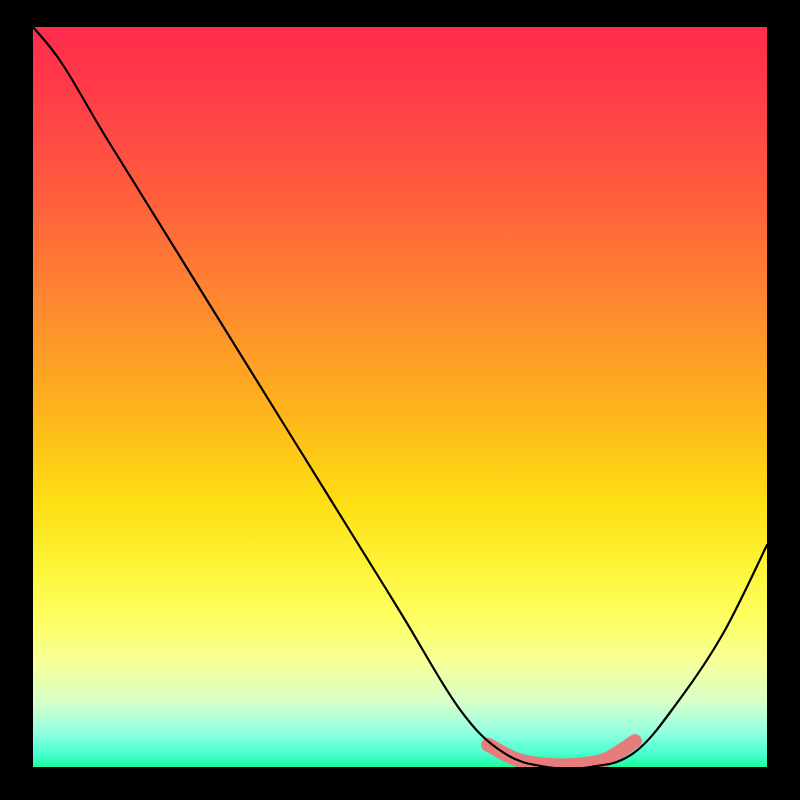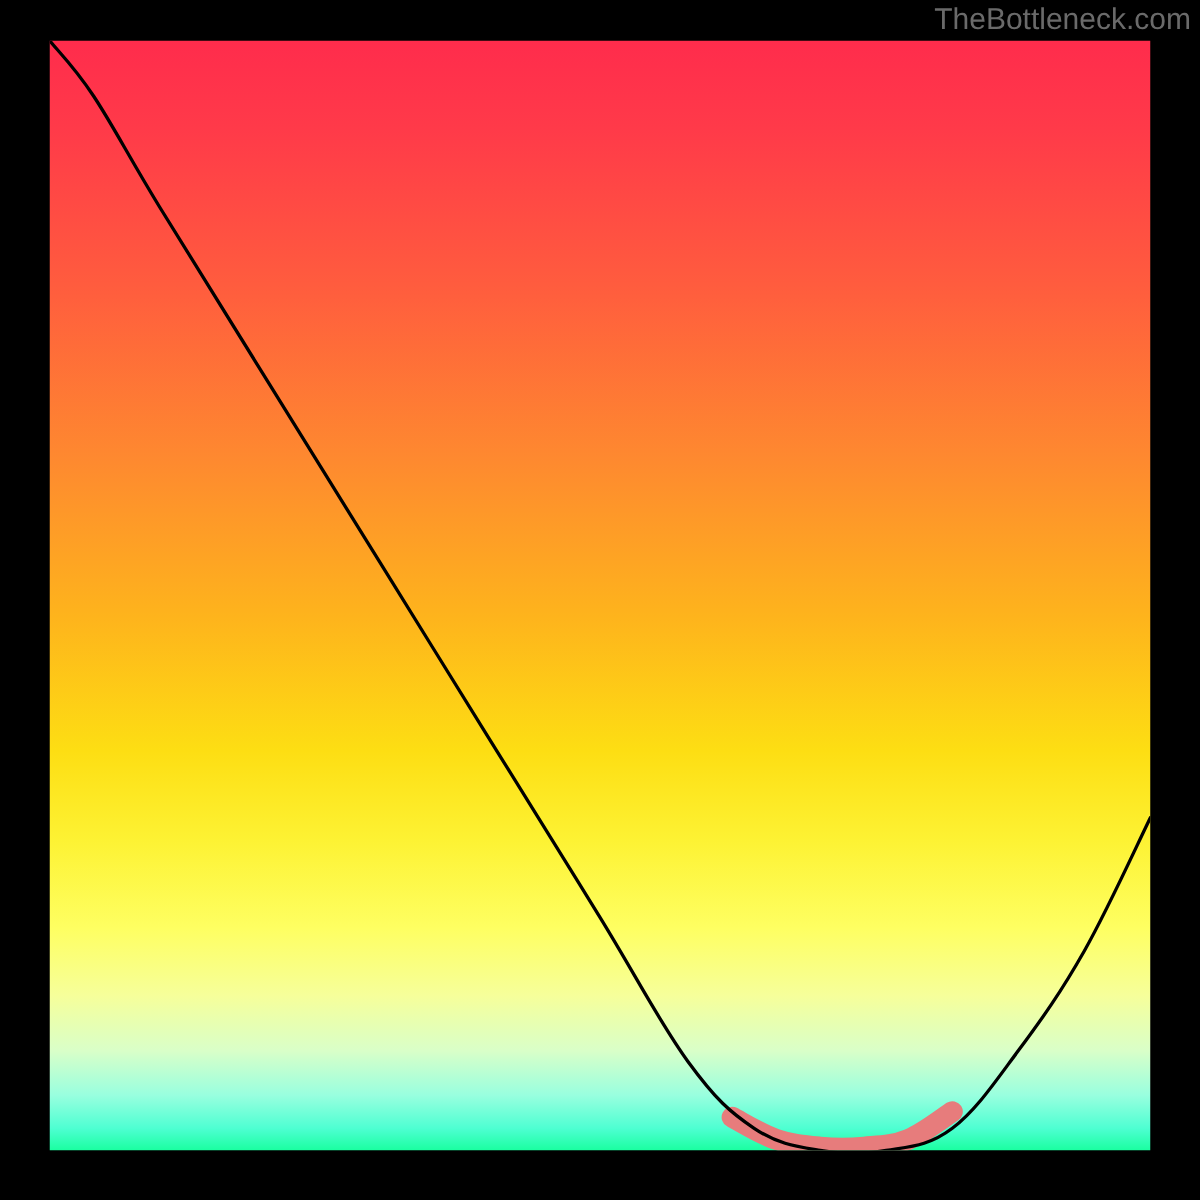--- a/index.html
+++ b/index.html
@@ -68,21 +68,20 @@
     stroke: #000;
     stroke-width: 2.2;
     stroke-linecap: round;
     fill: none;
   }
 </style>
 </head>
 <body>
 
 <div class="frame">
-  <div class="watermark">TheBottleneck.com</div>
   <div class="plot-area">
     <div class="gradient"></div>
     <svg class="curve" viewBox="0 0 734 740" preserveAspectRatio="none">
       <path id="band-path" class="salmon-band" d="M 455.08 717.8 C 460.3648 720.4639999999999, 473.8704 729.0036, 484.44 732.6 C 495.0096 736.1964, 503.2304 736.8475999999999, 513.8 737.78 C 524.3696 738.7124, 532.5903999999999 738.7124, 543.16 737.78 C 553.7296 736.8475999999999, 561.9504 736.8624, 572.52 732.6 C 583.0896 728.3376000000001, 596.5952 717.4300000000001, 601.88 714.1"></path>
       <path id="curve-path" class="main-line" d="M 0 0 C 5.2848 6.660000000000006, 16.148 17.020000000000035, 29.36 37.000000000000036 C 42.572 56.98000000000003, 52.2608 76.36800000000002, 73.4 111.00000000000001 C 94.53920000000001 145.632, 120.37600000000002 186.77600000000004, 146.8 229.40000000000003 C 173.22400000000002 272.024, 193.77599999999998 305.176, 220.2 347.79999999999995 C 246.624 390.4239999999999, 267.17600000000004 423.57599999999996, 293.6 466.2 C 320.024 508.824, 343.21840000000003 545.972, 367 584.6 C 390.78159999999997 623.2280000000001, 407.22319999999996 655.4920000000001, 425.71999999999997 680.8000000000001 C 444.2168 706.1080000000001, 453.9056 714.544, 469.76 725.1999999999999 C 485.6144 735.8559999999999, 497.94559999999996 737.336, 513.8 740 C 529.6544 742.664, 541.9856 742.664, 557.84 740 C 573.6944000000001 737.336, 586.0256 737.188, 601.88 725.1999999999999 C 617.7343999999999 713.2119999999999, 630.0656 694.712, 645.92 673.4 C 661.7743999999999 652.088, 674.1055999999999 634.772, 689.9599999999999 606.8000000000001 C 705.8144 578.8280000000001, 726.0728 533.984, 734 518"></path>
     </svg>
   </div>
 </div>
 
 </body></html>

